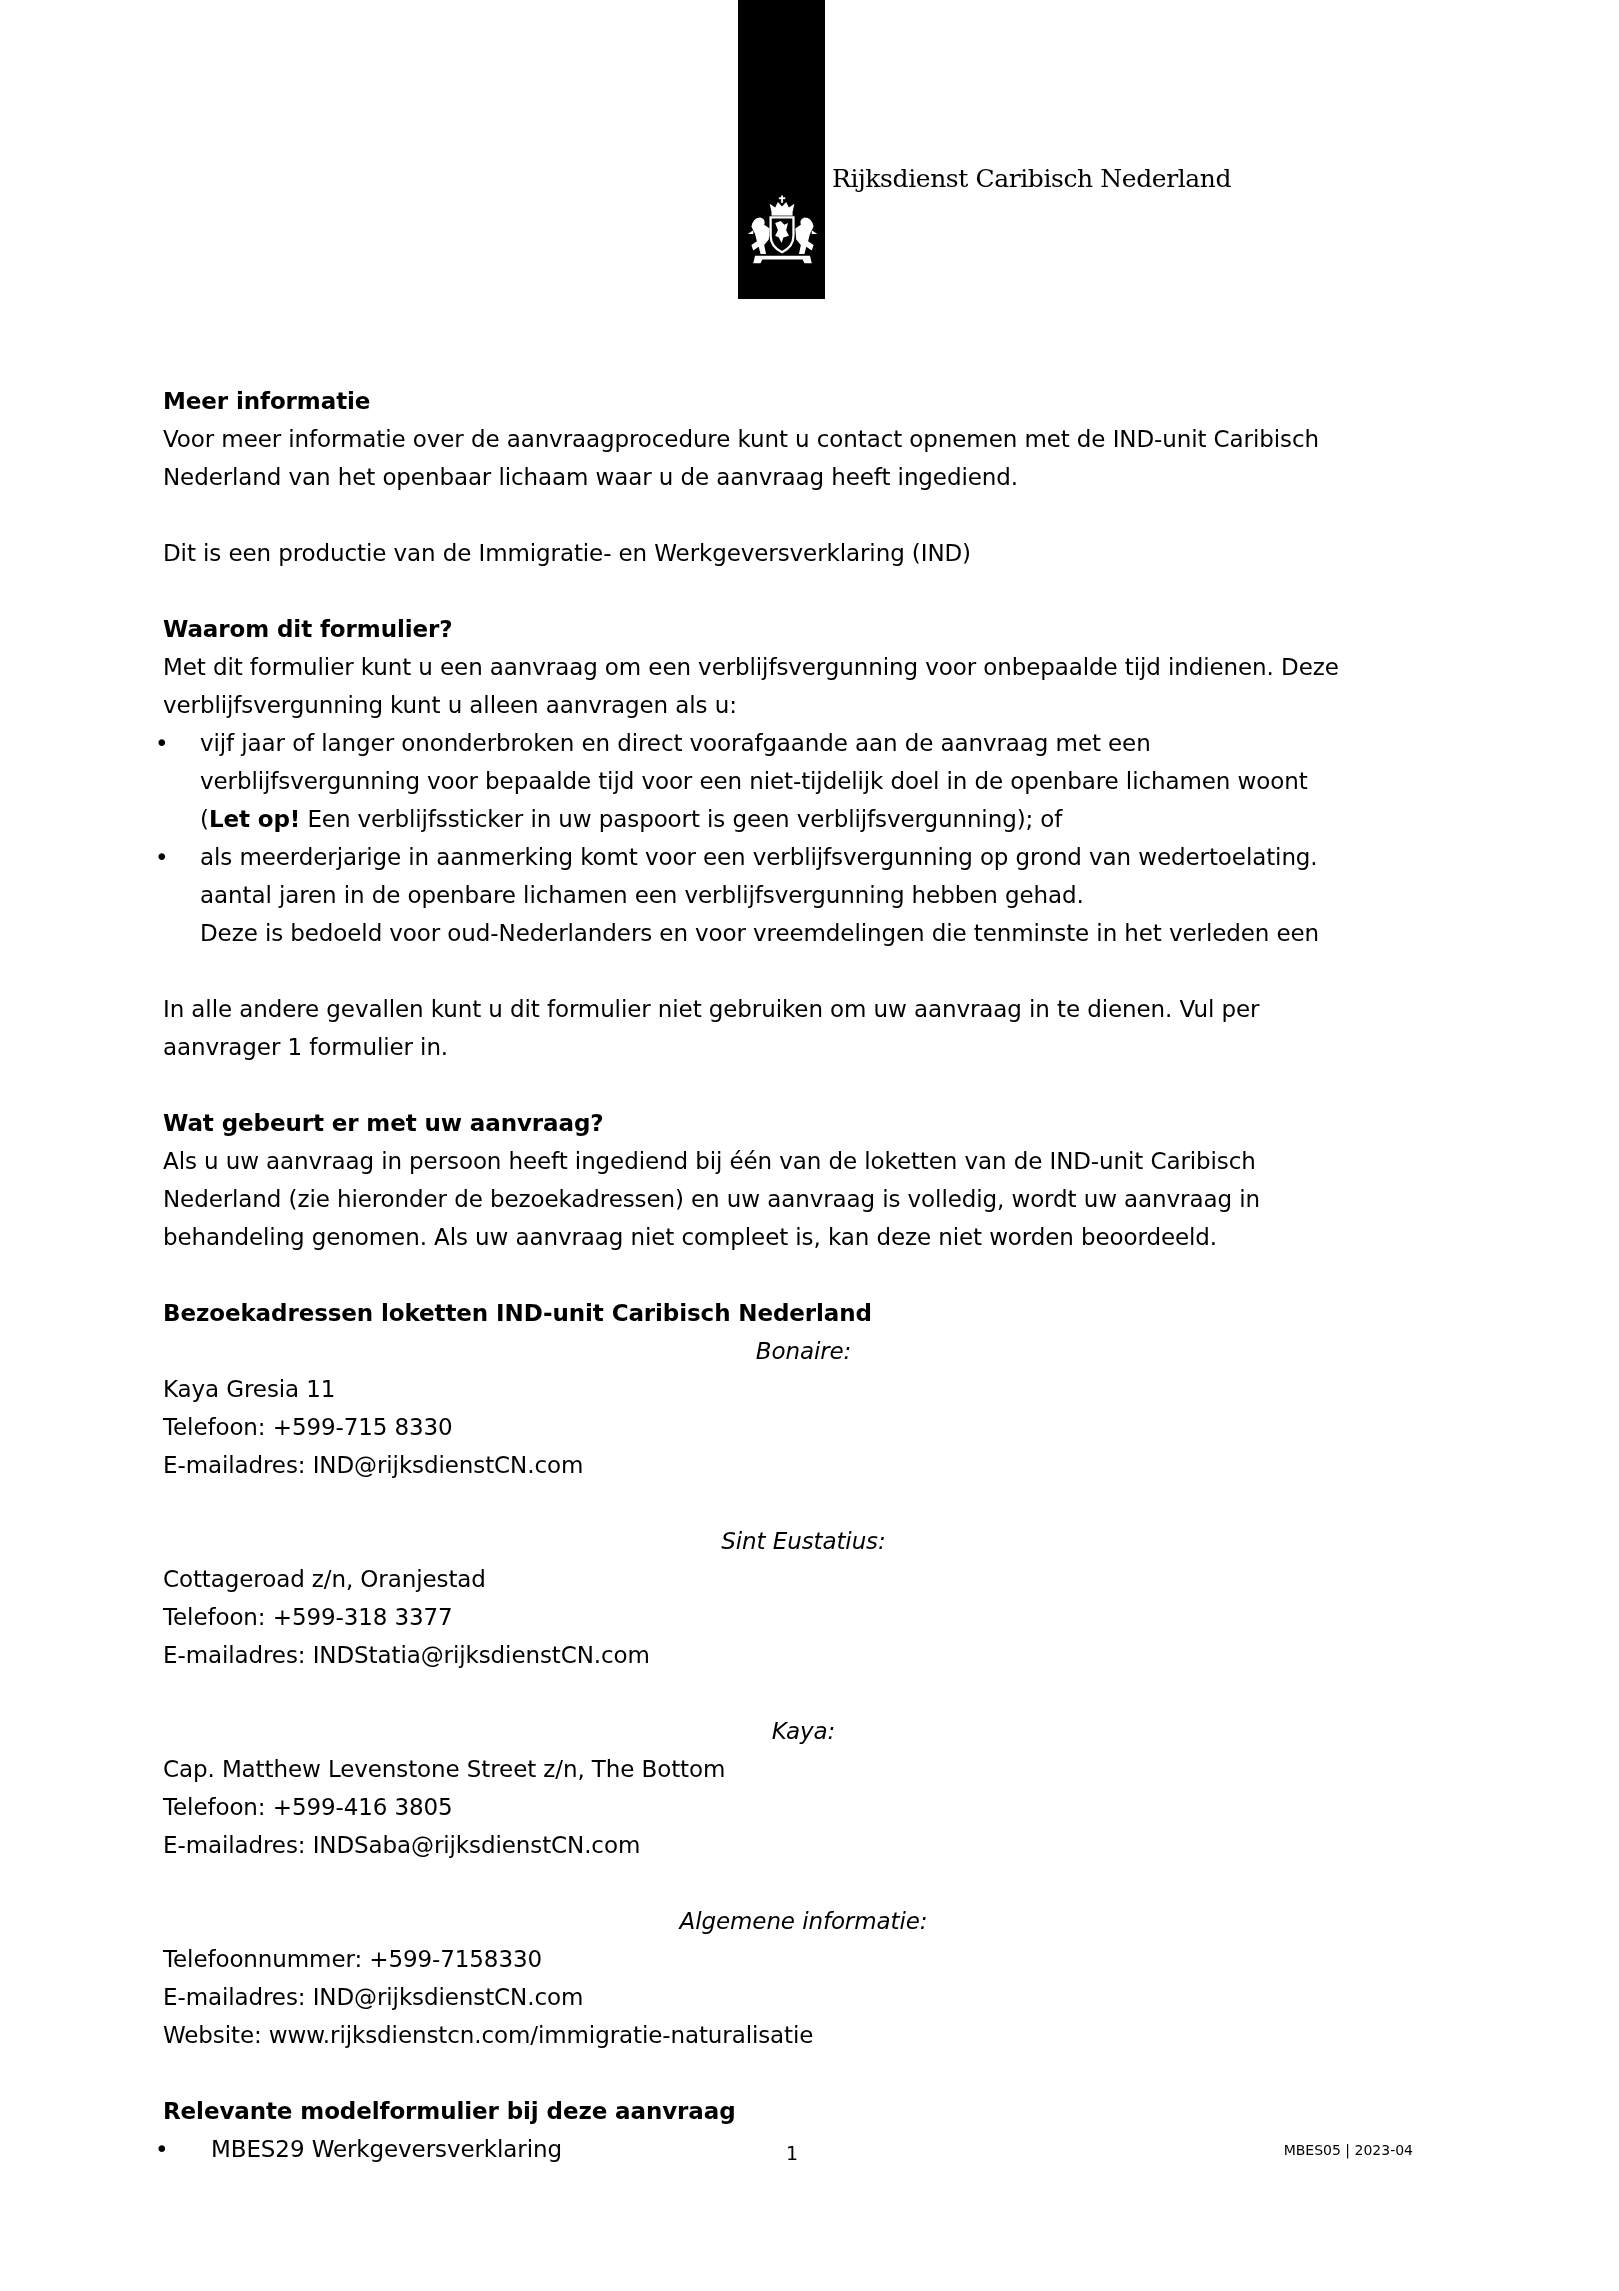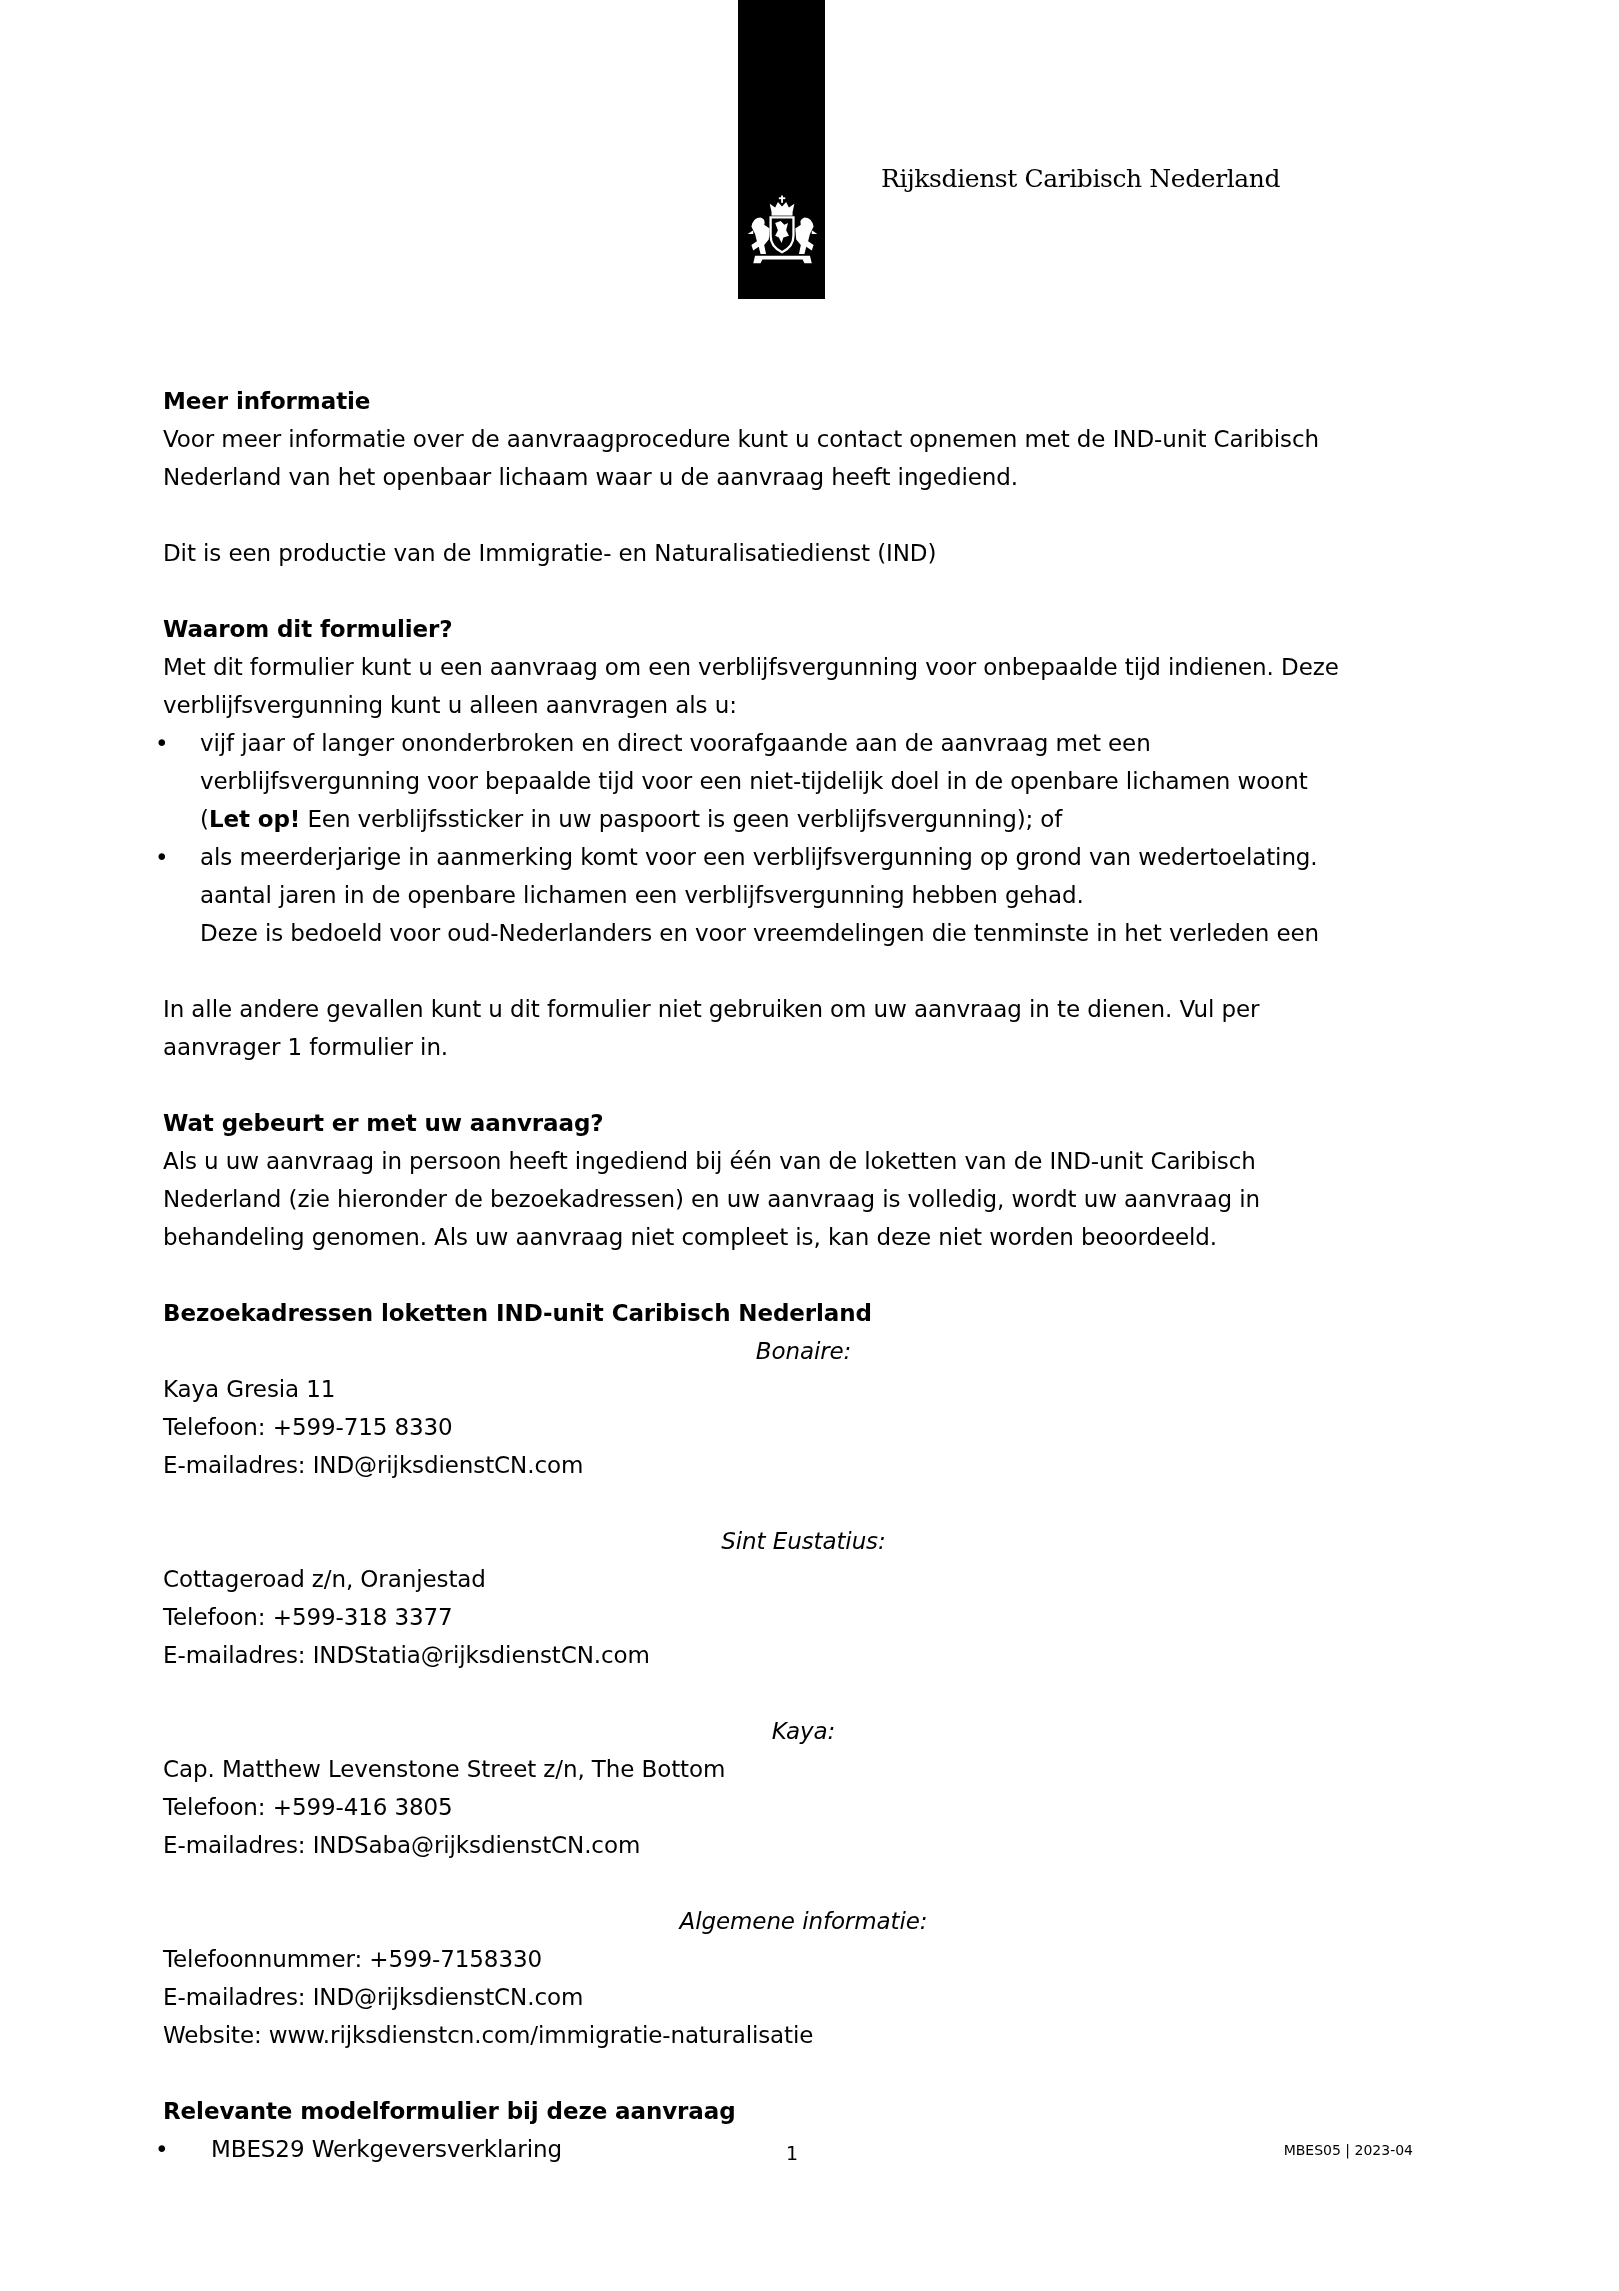--- a/index.html
+++ b/index.html
@@ -25,21 +25,21 @@
     }
     .crest {
       position: absolute;
       left: 5.5px;
       top: 190px;
       width: 77px;
       height: 86px;
     }
     .org-name {
       position: absolute;
-      left: 881px;
+      left: 832px;
       top: 164px;
       font-family: "DejaVu Serif", serif;
       font-size: 25px;
       letter-spacing: -0.4px;
       color: #000;
       white-space: nowrap;
     }
     .content {
       position: absolute;
       left: 155px;
@@ -112,21 +112,21 @@
 </div>
 <div class="org-name">Rijksdienst Caribisch Nederland</div>
 
 <div class="content">
 
   <section>
     <p class="h">Meer informatie</p>
     <p>Voor meer informatie over de aanvraagprocedure kunt u contact opnemen met de IND-unit Caribisch</p>
     <p>Nederland van het openbaar lichaam waar u de aanvraag heeft ingediend.</p>
     <div class="gap"></div>
-    <p>Dit is een productie van de Immigratie- en Naturalisatiedienst (IND)</p>
+    <p>Dit is een productie van de Immigratie- en Werkgeversverklaring (IND)</p>
   </section>
 
   <div class="gap"></div>
 
   <section>
     <p class="h">Waarom dit formulier?</p>
     <p>Met dit formulier kunt u een aanvraag om een verblijfsvergunning voor onbepaalde tijd indienen. Deze</p>
     <p>verblijfsvergunning kunt u alleen aanvragen als u:</p>
     <ul class="bullets">
       <li>

